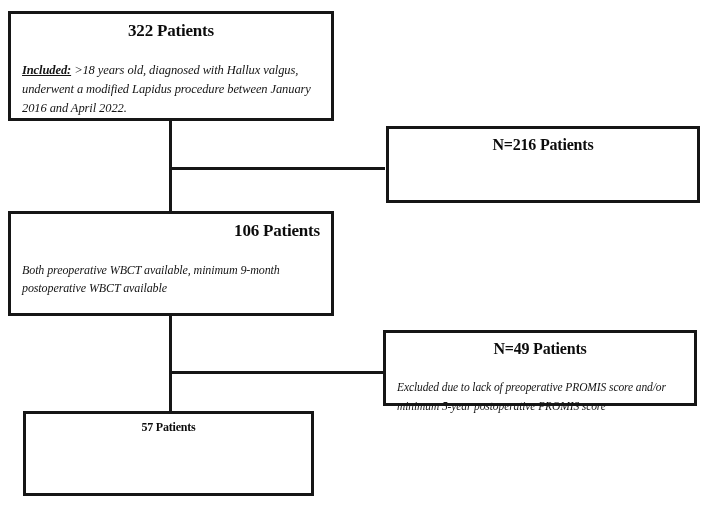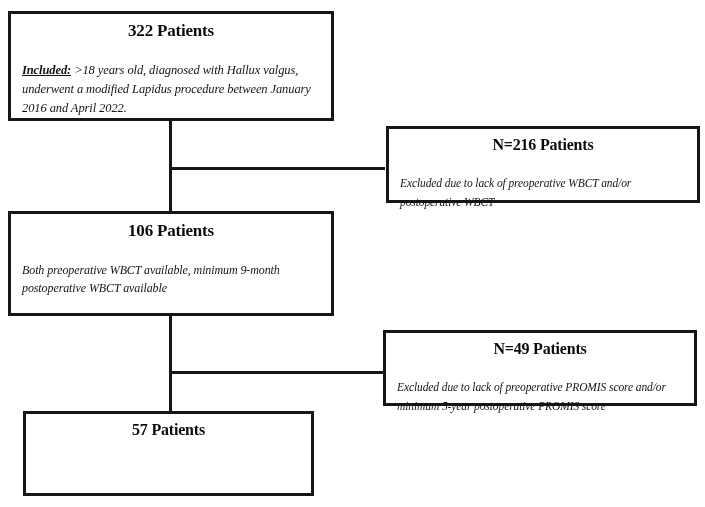--- a/index.html
+++ b/index.html
@@ -50,27 +50,27 @@
   #node-eligible    { left: 8px;   top: 211px; width: 326px; height: 105px; }
   #node-excluded-2  { left: 383px; top: 330px; width: 314px; height: 76px;  }
   #node-final       { left: 23px;  top: 411px; width: 291px; height: 85px;  }
 
   #node-enrolled   .node-title { font-size: 17px; margin-bottom: 4px; }
   #node-enrolled   .node-body  { font-size: 12.5px; line-height: 1.52; }
 
   #node-excluded-1 .node-title { font-size: 16px; margin-bottom: 2px; }
   #node-excluded-1 .node-body  { font-size: 11.5px; line-height: 1.6; }
 
-  #node-eligible   .node-title { font-size: 17px; margin-bottom: 3px; }
+  #node-eligible   .node-title { font-size: 17px; margin-bottom: 3px; text-align: right; }
   #node-eligible   .node-body  { font-size: 12px; line-height: 1.55; }
 
   #node-excluded-2 .node-title { font-size: 16px; margin-bottom: 16px; }
   #node-excluded-2 .node-body  { font-size: 11.5px; line-height: 1.6; }
 
-  #node-final      .node-title { font-size: 16px; margin-bottom: 3px; }
+  #node-final      .node-title { font-size: 12px; margin-bottom: 3px; }
   #node-final      .node-body  { font-size: 12.5px; line-height: 1.6; }
 
   
   .conn {
     position: absolute;
     background: #161616;
   }
   .conn-v { width: 3px; }
   .conn-h { height: 3px; }
 
@@ -89,21 +89,20 @@
 
 <div id="canvas">
 
   <div class="node" id="node-enrolled">
     <div class="node-title">322 Patients</div>
     <div class="node-body"><span class="lead">Included:</span><span> &gt;18 years old, diagnosed with Hallux valgus, underwent a modified Lapidus procedure between January 2016 and April 2022.</span></div>
   </div>
 
   <div class="node" id="node-excluded-1">
     <div class="node-title">N=216 Patients</div>
-    <div class="node-body">Excluded due to lack of preoperative WBCT and/or postoperative WBCT</div>
   </div>
 
   <div class="node" id="node-eligible">
     <div class="node-title">106 Patients</div>
     <div class="node-body">Both preoperative WBCT available, minimum 9-month postoperative WBCT available</div>
   </div>
 
   <div class="node" id="node-excluded-2">
     <div class="node-title">N=49 Patients</div>
     <div class="node-body">Excluded due to lack of preoperative PROMIS score and/or minimum 5-year postoperative PROMIS score</div>

